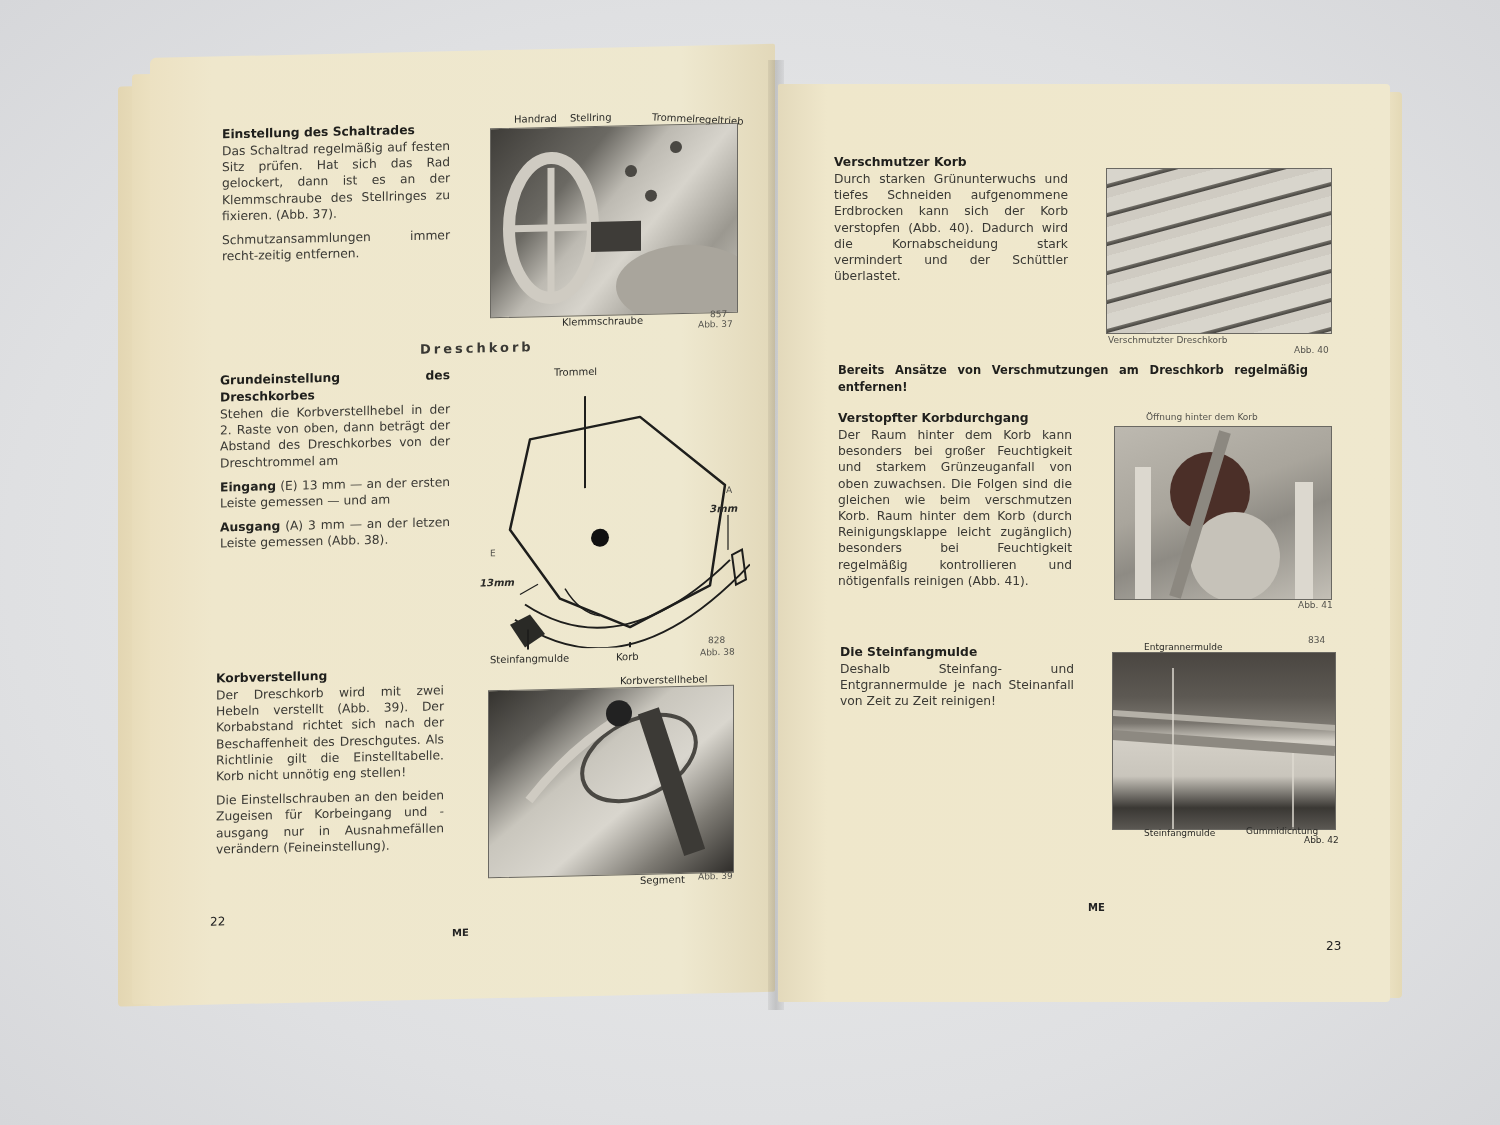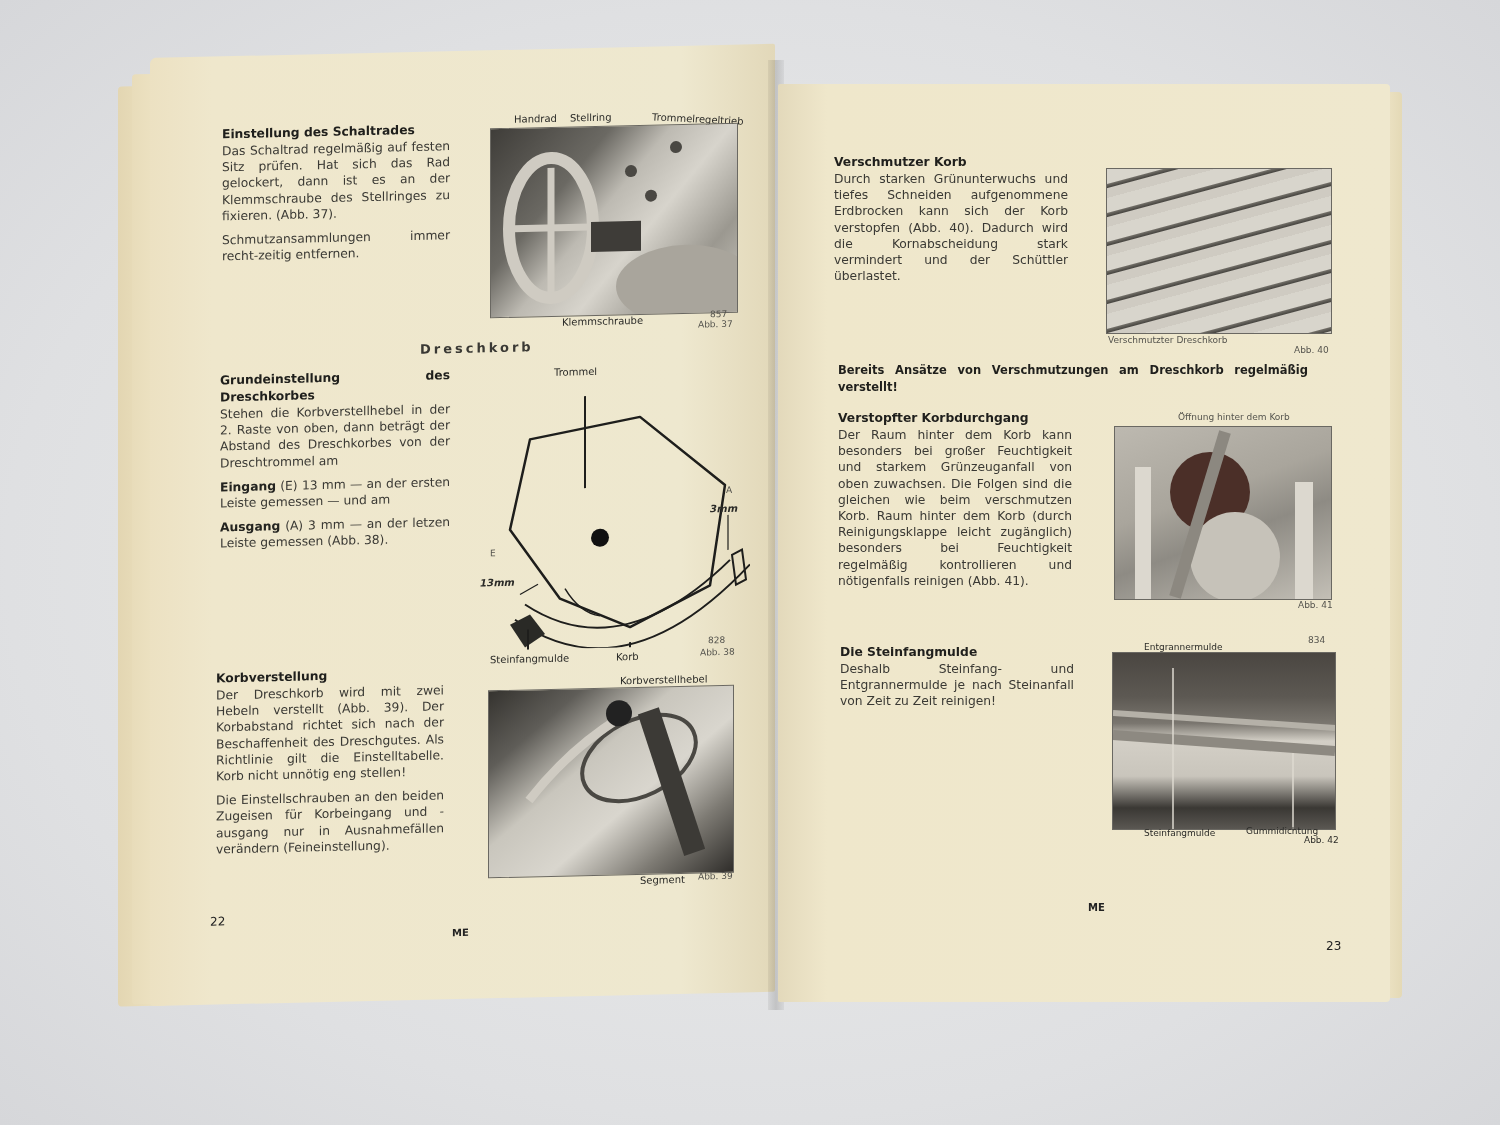--- a/index.html
+++ b/index.html
@@ -118,28 +118,28 @@
 <div class="page right">
   <div class="t" style="left:56px;top:70px;width:234px;">
     <div class="h">Verschmutzer Korb</div>
     <p class="p">Durch starken Grünunterwuchs und tiefes Schneiden aufgenommene Erdbrocken kann sich der Korb verstopfen (Abb. 40). Dadurch wird die Kornabscheidung stark vermindert und der Schüttler überlastet.</p>
   </div>
 
   <div class="photo" style="left:328px;top:84px;width:224px;height:164px;background:repeating-linear-gradient(165deg,#d8d5cc 0px,#d8d5cc 14px,#6e6b64 15px,#4a4843 18px,#cfcbc2 19px,#cfcbc2 28px);"></div>
   <div class="lbl sm" style="left:330px;top:251px;">Verschmutzter Dreschkorb</div>
   <div class="lbl sm" style="left:516px;top:261px;text-align:right;">Abb. 40</div>
 
-  <div class="t h" style="left:60px;top:278px;width:470px;font-size:11.5px;">Bereits Ansätze von Verschmutzungen am Dreschkorb regelmäßig verstellt!</div>
+  <div class="t h" style="left:60px;top:278px;width:470px;font-size:11.5px;">Bereits Ansätze von Verschmutzungen am Dreschkorb regelmäßig entfernen!</div>
 
   <div class="t" style="left:60px;top:326px;width:234px;">
     <div class="h">Verstopfter Korbdurchgang</div>
     <p class="p">Der Raum hinter dem Korb kann besonders bei großer Feuchtigkeit und starkem Grünzeuganfall von oben zuwachsen. Die Folgen sind die gleichen wie beim verschmutzen Korb. Raum hinter dem Korb (durch Reinigungsklappe leicht zugänglich) besonders bei Feuchtigkeit regelmäßig kontrollieren und nötigenfalls reinigen (Abb. 41).</p>
   </div>
 
-  <div class="lbl sm" style="left:368px;top:328px;margin-left:32px;">Öffnung hinter dem Korb</div>
+  <div class="lbl sm" style="left:368px;top:328px;">Öffnung hinter dem Korb</div>
   <div class="photo" style="left:336px;top:342px;width:216px;height:172px;background:linear-gradient(160deg,#bdb9b0 0%,#a9a59c 40%,#8e8b84 60%,#c3bfb6 100%);">
     <svg width="216" height="172">
       <circle cx="95" cy="65" r="40" fill="#4b2f28"></circle>
       <circle cx="120" cy="130" r="45" fill="#c6c2b9"></circle>
       <line x1="110" y1="5" x2="60" y2="170" stroke="#8c8880" stroke-width="12"></line>
       <rect x="20" y="40" width="16" height="132" fill="#dcd8cf"></rect>
       <rect x="180" y="55" width="18" height="117" fill="#dcd8cf"></rect>
     </svg>
   </div>
   <div class="lbl sm" style="left:530px;top:506px;margin-top:45px;">834</div>

